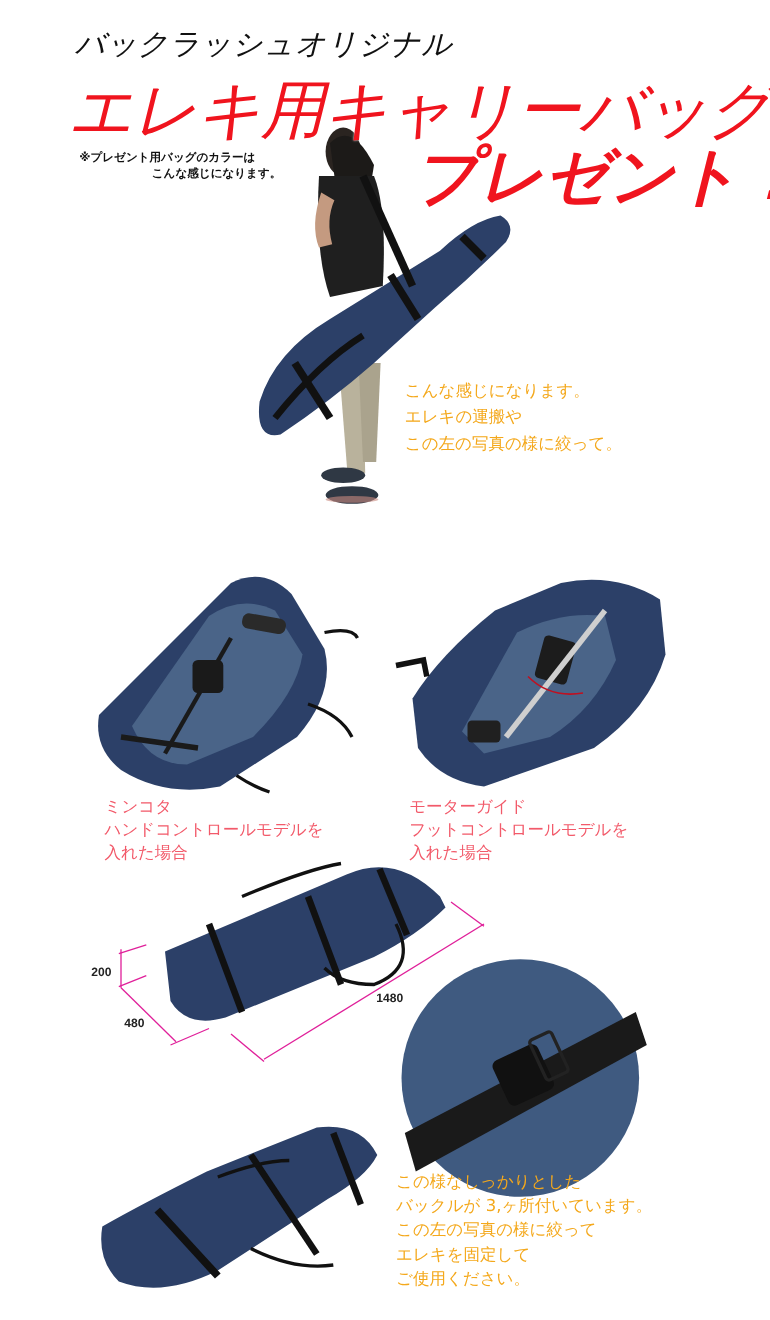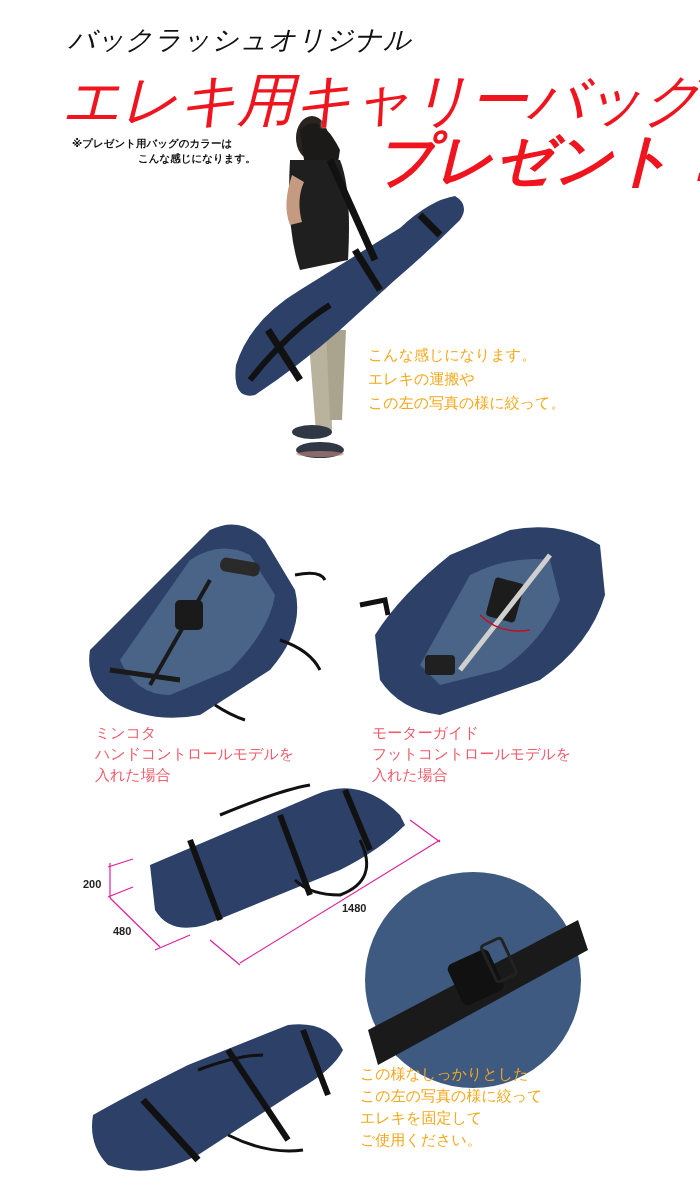--- a/index.html
+++ b/index.html
@@ -129,16 +129,17 @@
   <path d="M5,100 Q40,80 100,50 L200,10 Q240,5 255,35 Q245,55 210,75 L110,140 Q60,165 20,150 Q0,130 5,100 Z" fill="#2c4068"></path>
   <path d="M55,85 L110,145" stroke="#111" stroke-width="7"></path>
   <path d="M140,35 L200,125" stroke="#111" stroke-width="6"></path>
   <path d="M215,15 L240,80" stroke="#111" stroke-width="6"></path>
   <path d="M110,55 Q150,40 175,40" stroke="#111" stroke-width="3" fill="none"></path>
   <path d="M140,120 Q180,140 215,135" stroke="#111" stroke-width="3" fill="none"></path>
 </svg>
 
 <div class="abs orange" style="left:360px;top:1063px;line-height:22px">
   <div>この様なしっかりとした</div>
+  <div>バックルが 3,ヶ所付いています。</div>
   <div>この左の写真の様に絞って</div>
   <div>エレキを固定して</div>
   <div>ご使用ください。</div>
 </div>
 
 </body></html>

